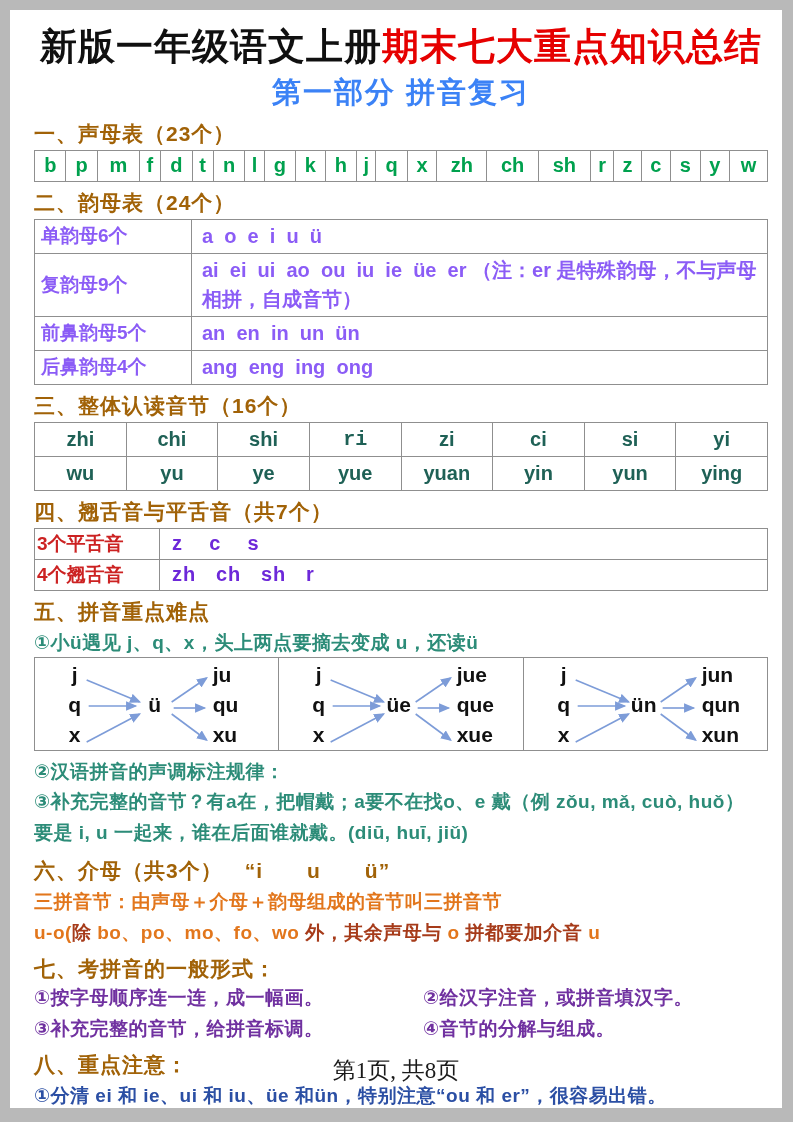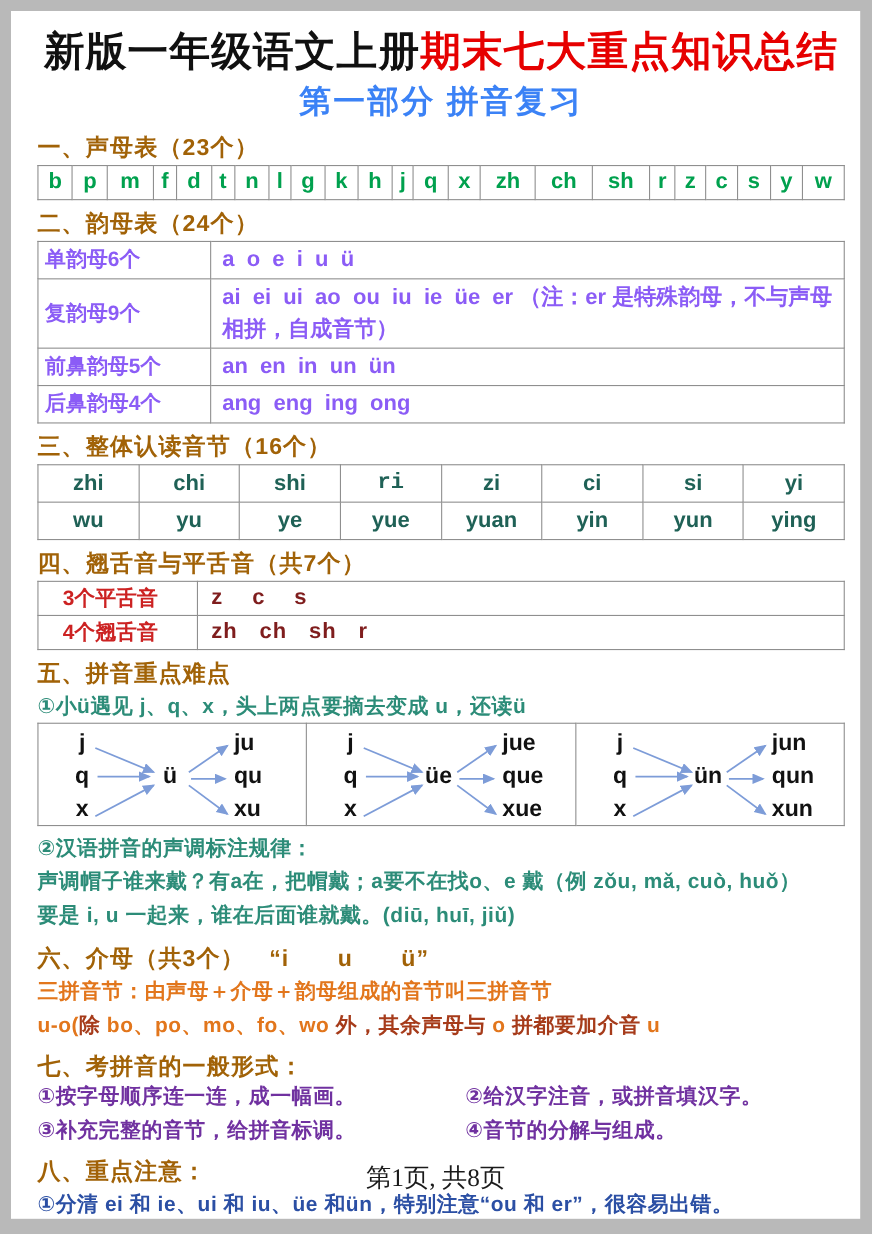--- a/index.html
+++ b/index.html
@@ -65,22 +65,22 @@
   .finals-table td{color:#8b5cf6;}
   .finals-table td.lbl{width:146px;font-size:19px;padding-left:6px;}
   .finals-table td.val{white-space:pre-wrap;line-height:1.45;padding-left:10px;}
   
   .syll-table td{
     text-align:center;
     color:#1f6156;
     height:29px;
   }
   
-  .tongue-table td{color:#7f1d1d;}
-  .tongue-table td.lbl{width:118px;font-size:19px;color:#cc2222;padding-left:22px;}
+  .tongue-table td{color:#6d28d9;}
+  .tongue-table td.lbl{width:118px;font-size:19px;color:#cc2222;padding-left:2px;}
   .tongue-table td.val{white-space:pre-wrap;padding-left:12px;letter-spacing:1px;}
   
   .note{
     font-size:19px;
     font-weight:bold;
     line-height:1.42;
     margin-top:4px;
     letter-spacing:0.5px;
   }
   .teal{color:#2c8c78;}
@@ -280,21 +280,21 @@
                 <line x1="50" y1="84" x2="103" y2="56" stroke="#7d9cd8" stroke-width="1.6" marker-end="url(#ah2)"></line>
                 <line x1="135" y1="44" x2="170" y2="20" stroke="#7d9cd8" stroke-width="1.6" marker-end="url(#ah2)"></line>
                 <line x1="137" y1="50" x2="168" y2="50" stroke="#7d9cd8" stroke-width="1.6" marker-end="url(#ah2)"></line>
                 <line x1="135" y1="56" x2="170" y2="82" stroke="#7d9cd8" stroke-width="1.6" marker-end="url(#ah2)"></line>
               </svg>
             </td>
           </tr>
         </tbody>
     </table>
     <div class="note teal" style="margin-top:8px;">②汉语拼音的声调标注规律：</div>
-    <div class="note teal">声调帽子谁来戴？有a在，把帽戴；a要不在找o、e 戴（例 zǒu, mǎ, cuò, huǒ）</div>
+    <div class="note teal">③补充完整的音节？有a在，把帽戴；a要不在找o、e 戴（例 zǒu, mǎ, cuò, huǒ）</div>
     <div class="note teal">要是 i, u 一起来，谁在后面谁就戴。(diū, huī, jiǔ)</div>
 
     <div class="sec-heading" style="margin-top:10px;">六、介母（共3个）　“i　　u　　ü”</div>
     <div class="note org">三拼音节：由声母＋介母＋韵母组成的音节叫三拼音节</div>
     <div class="note"><span class="org">u-o(</span><span class="mar">除 </span><span class="org">bo、po、mo、fo、wo</span><span class="mar"> 外，其余声母与 </span><span class="org">o</span><span class="mar"> 拼都要加介音 </span><span class="org">u</span></div>
 
     <div class="sec-heading" style="margin-top:8px;">七、考拼音的一般形式：</div>
     <div class="items-grid">
         <div class="note purp" style="margin-top: 0px;">①按字母顺序连一连，成一幅画。</div>
         <div class="note purp" style="margin-top: 0px;">②给汉字注音，或拼音填汉字。</div>

